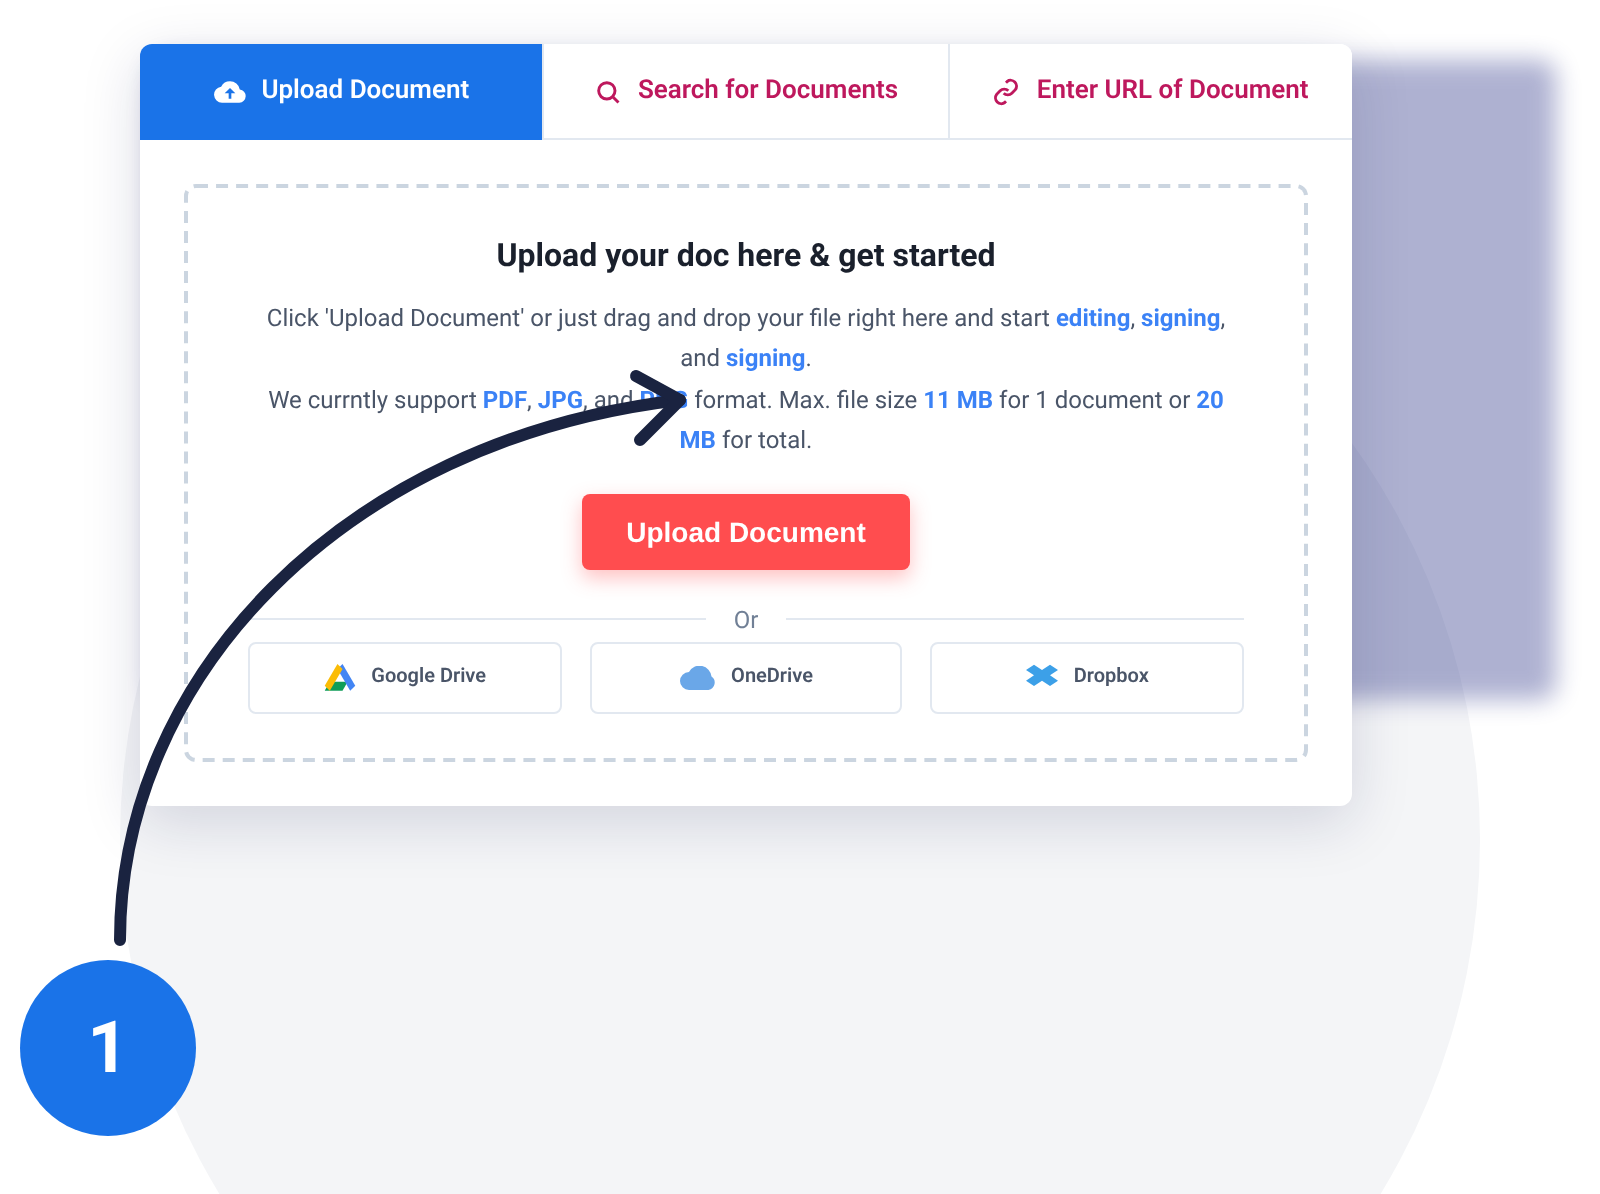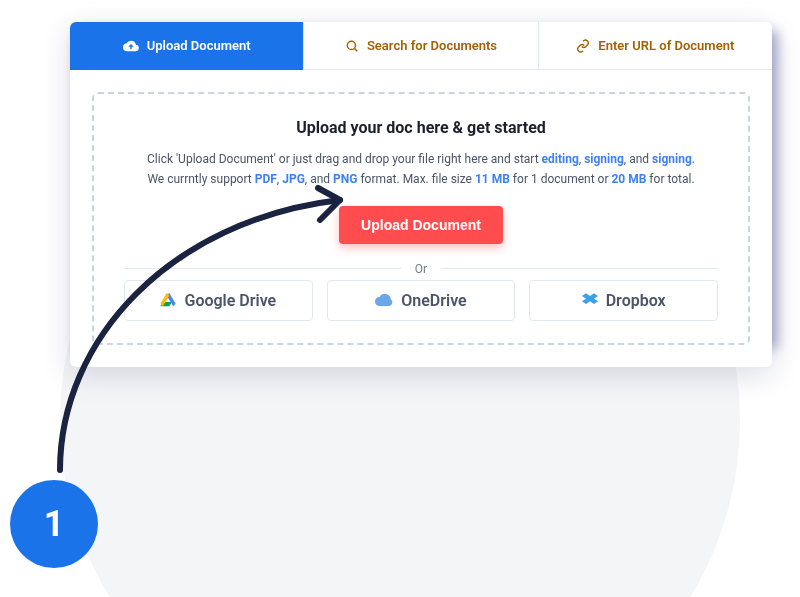--- a/index.html
+++ b/index.html
@@ -30,42 +30,42 @@
     border-radius: 8px;
     background: #1a237e;
     filter: blur(6px);
     opacity: 0.35;
     z-index: 1;
   }
   .panel {
     position: absolute;
     left: 70px;
     top: 22px;
-    width: 702px;
+    width: 606px;
     background: #ffffff;
     border-radius: 6px;
     overflow: hidden;
     z-index: 2;
     box-shadow: 0 8px 30px rgba(20,30,80,0.15);
   }
   .tabs {
     display: flex;
     width: 100%;
     height: 48px;
   }
   .tab {
     flex: 1;
     display: flex;
     align-items: center;
     justify-content: center;
     gap: 8px;
     font-size: 13px;
     font-weight: 600;
     cursor: pointer;
-    color: #a16207;
+    color: #be185d;
     background: #ffffff;
     border-bottom: 1px solid #e2e8f0;
   }
   .tab + .tab { border-left: 1px solid #e2e8f0; }
   .tab.active {
     background: #1a73e8;
     color: #ffffff;
     border-bottom: 1px solid #1a73e8;
   }
   .tab .icon { display: inline-flex; }
@@ -123,21 +123,21 @@
   }
   .provider {
     flex: 1;
     border: 1px solid #e2e8f0;
     border-radius: 4px;
     padding: 10px 0;
     display: flex;
     align-items: center;
     justify-content: center;
     gap: 8px;
-    font-size: 16px;
+    font-size: 10px;
     font-weight: 600;
     color: #4a5568;
     cursor: pointer;
     background: #ffffff;
   }
   .provider .picon { display: inline-flex; }
 
   .step-badge {
     position: absolute;
     left: 10px;

